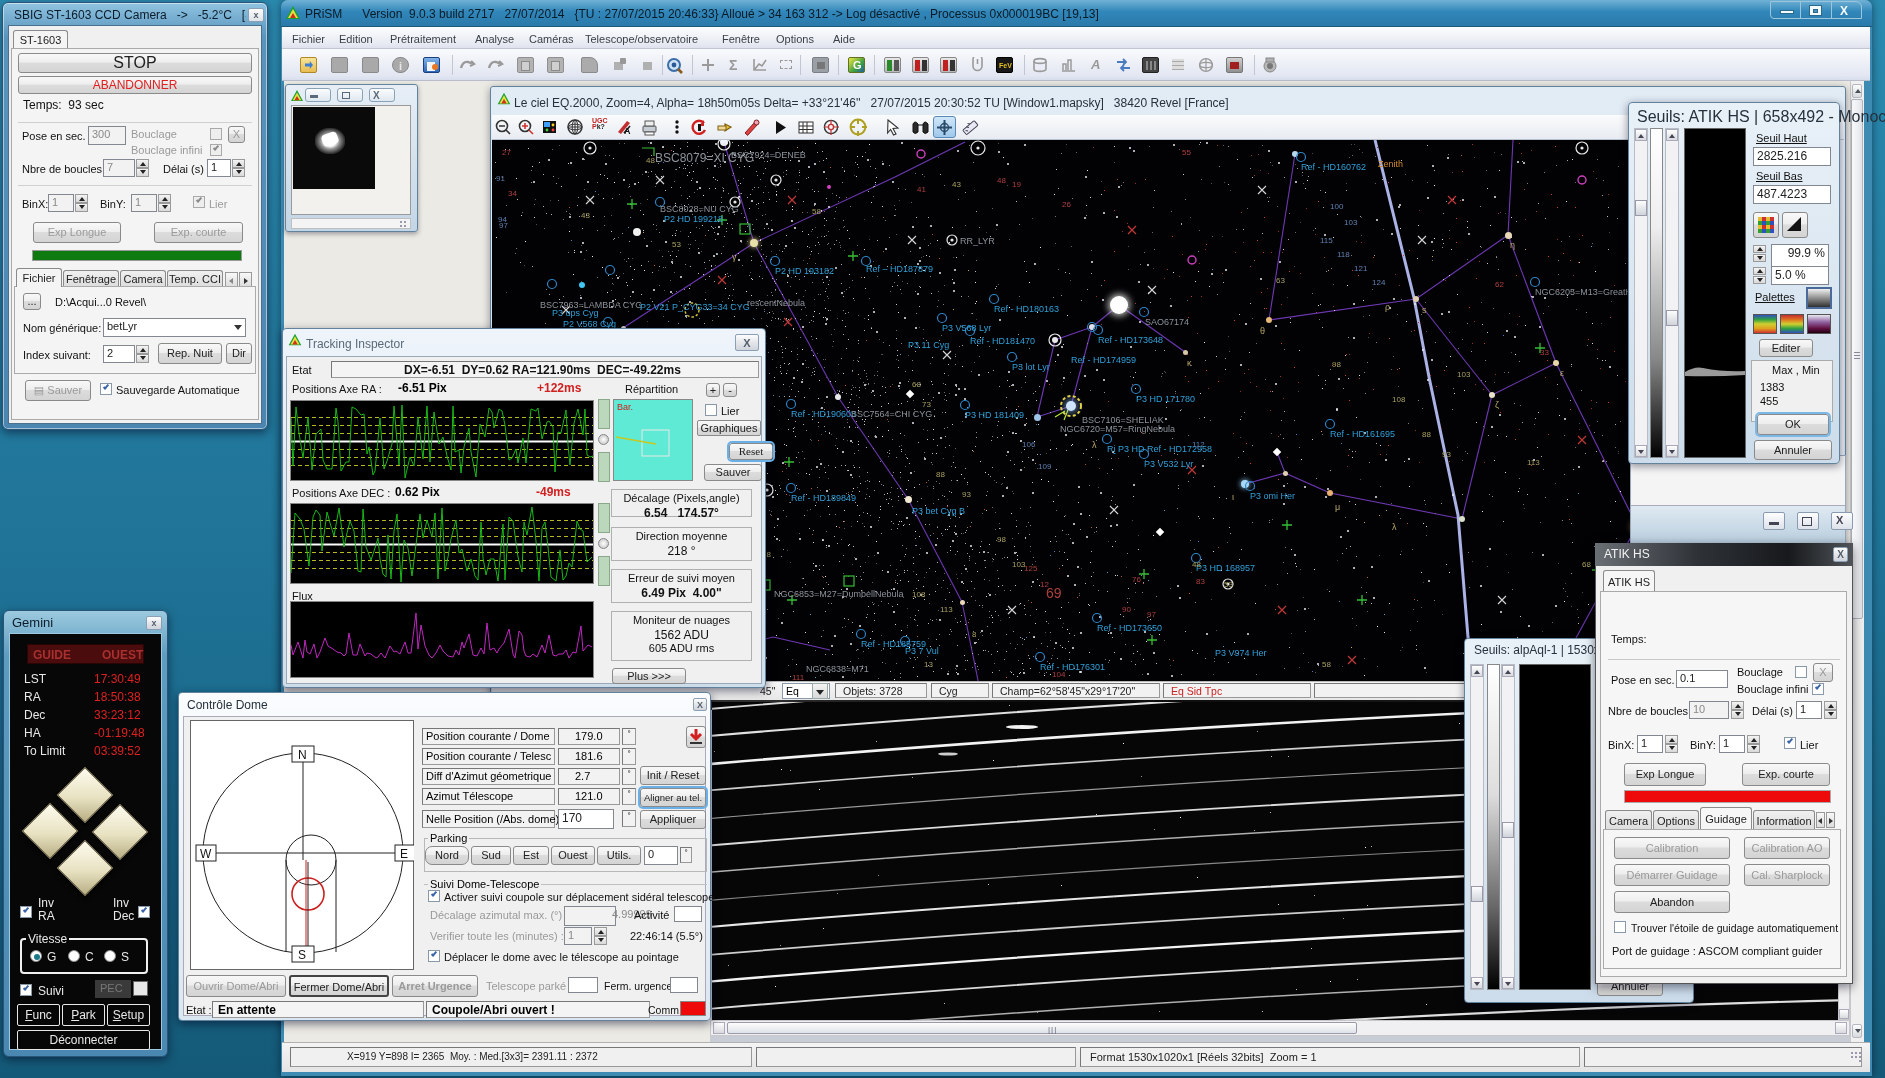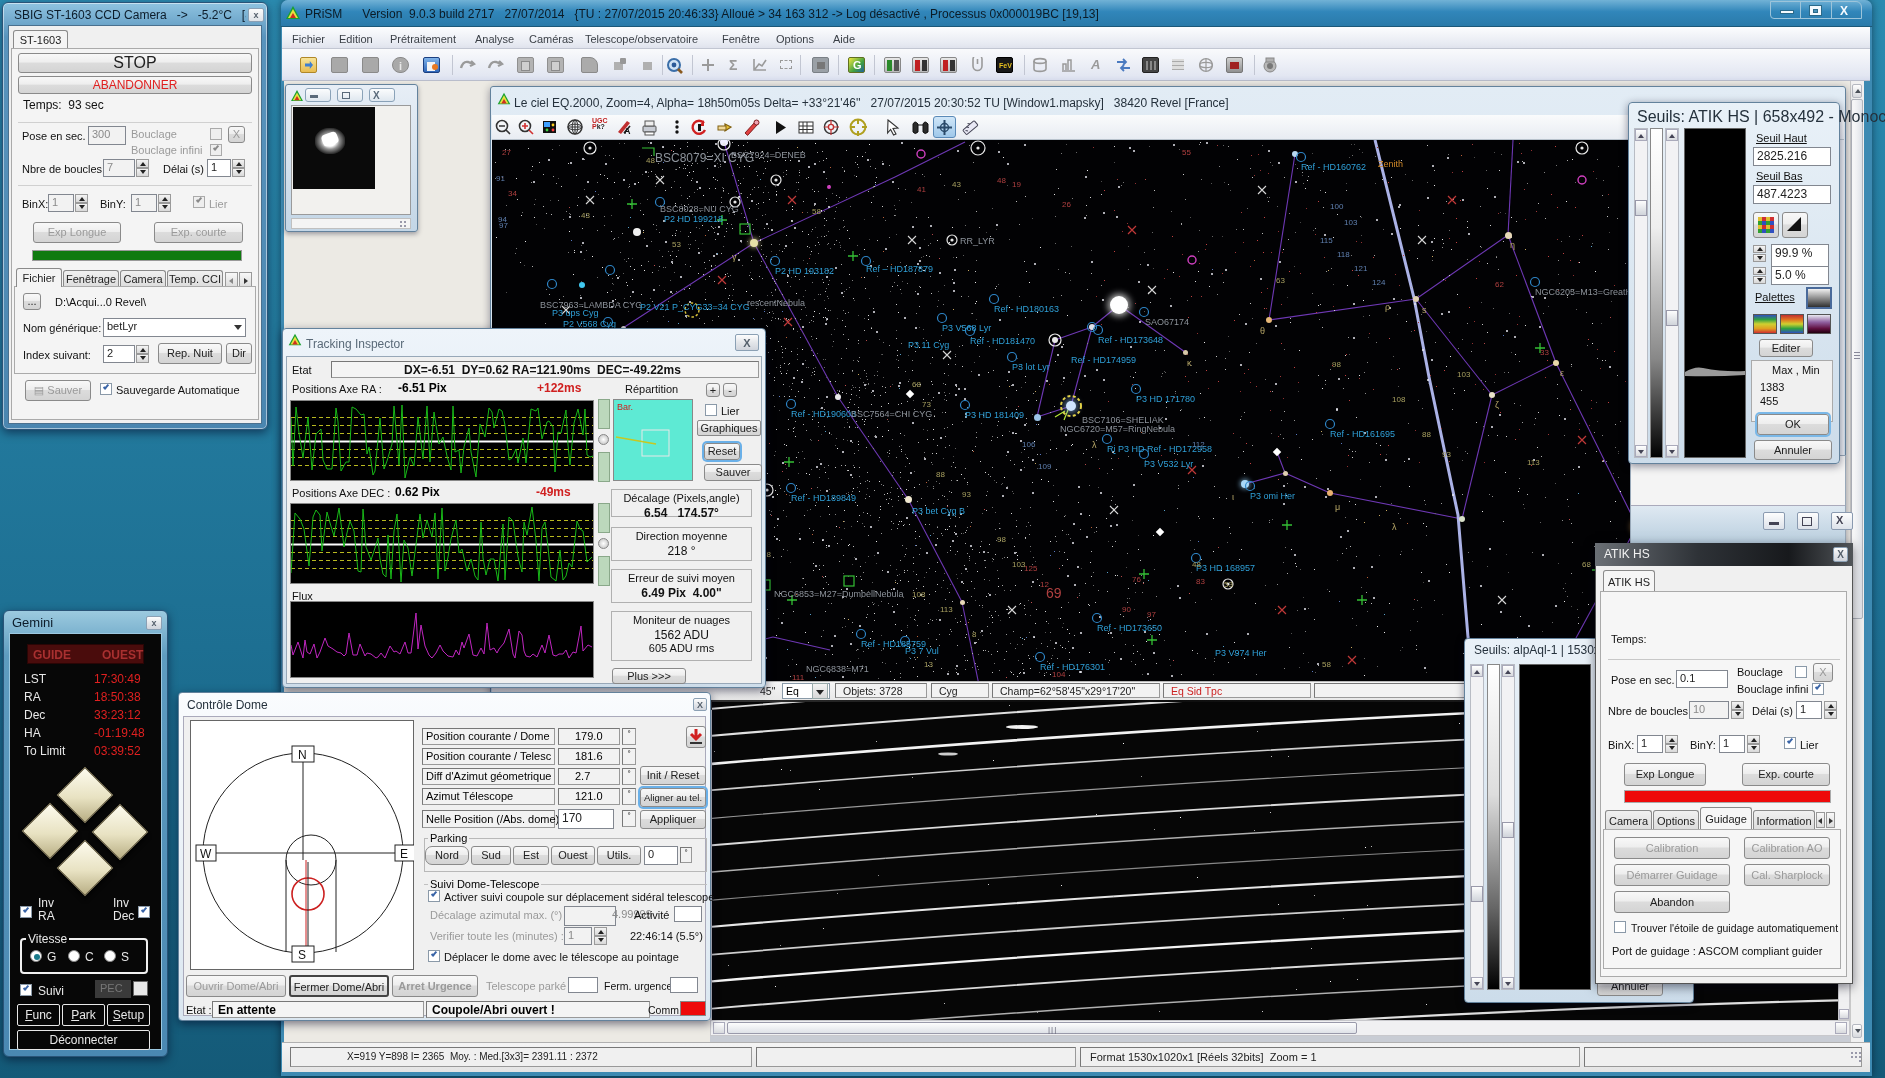--- a/index.html
+++ b/index.html
@@ -682,21 +682,21 @@
   </div>
 <div class="btn" style="left:1782px;top:212px;width:26px;height:26px;"><svg width="24" height="24">
       <path d="M4 18 L18 4 V18 Z" fill="#111"></path>
     </svg></div>
 <div class="spn" style="left:1753px;top:245px;height:8px;">
     <div class="ut" style="top:1px;"></div>
   </div>
 <div class="spn" style="left:1753px;top:254px;height:8px;">
     <div class="dt" style="bottom:1px;"></div>
   </div>
-<div class="tbx" style="left:1771px;top:244px;width:58px;height:34px;font-size:12px;">99.9 %</div>
+<div class="tbx" style="left:1771px;top:244px;width:58px;height:34px;font-size:12px;text-align:right;">99.9 %</div>
 <div class="spn" style="left:1753px;top:267px;height:8px;">
     <div class="ut" style="top:1px;"></div>
   </div>
 <div class="spn" style="left:1753px;top:276px;height:8px;">
     <div class="dt" style="bottom:1px;"></div>
   </div>
 <div class="tbx" style="left:1771px;top:266px;width:58px;height:19px;font-size:12px;">5.0 %</div>
 <div class="lbl" style="left:1755px;top:291px;text-decoration:underline;">Palettes</div>
 <div class="abs" style="left:1806px;top:287px;width:26px;height:22px;border:2px solid #4a6a9a;background:linear-gradient(180deg,#f0f0f0,#303030);"></div>
 <div class="abs" style="left:1753px;top:314px;width:24px;height:20px;border:1px solid #555;background:linear-gradient(180deg,#d03030,#e0a020,#d0d030,#30a040,#3050c0);transform:rotate(180deg);"></div>
@@ -848,21 +848,21 @@
 <div class="abs" style="left:613px;top:399px;width:80px;height:82px;background:#5eead4;border:1px solid #888;">
     <div class="abs" style="left:3px;top:2px;font-size:9px;color:#d02020;">Bar.</div>
     <svg class="abs" style="left:0;top:0;" width="80" height="82">
       <rect x="28" y="30" width="27" height="26" fill="none" stroke="#e8e8e8"></rect>
       <path d="M2 37 L42 44" stroke="#c8c820" stroke-width="1.4"></path>
     </svg>
   </div>
 <div class="ck" style="left:705px;top:404px;"></div>
 <div class="lbl" style="left:721px;top:405px;">Lier</div>
 <div class="btn" style="left:697px;top:420px;width:64px;height:16px;line-height:14px;border-radius:2px;">Graphiques</div>
-<div class="btn" style="left:704px;top:443px;width:36px;height:17px;line-height:15px;box-shadow:0 0 0 2px #6ab0e8;">Reset</div>
+<div class="btn" style="left:729px;top:443px;width:44px;height:17px;line-height:15px;box-shadow:0 0 0 2px #6ab0e8;font-family:Liberation Serif, serif;">Reset</div>
 <div class="btn" style="left:704px;top:464px;width:58px;height:17px;line-height:15px;">Sauver</div>
 <div class="lbl" style="left:292px;top:487px;">Positions Axe DEC :</div>
 <div class="abs" style="left:395px;top:485px;font-size:12px;font-weight:bold;">0.62 Pix</div>
 <div class="abs" style="left:536px;top:485px;font-size:12px;font-weight:bold;color:#d02020;">-49ms</div>
 <div class="lbl" style="left:292px;top:590px;">Flux</div>
 <div class="abs" style="left:611px;top:489px;width:141px;height:28px;border:1px solid #b0b0b0;background:#f0f0f0;"></div>
 <div class="abs" style="left:611px;top:492px;width:141px;text-align:center;font-size:11px;color:#111;">Décalage (Pixels,angle)</div>
 <div class="abs" style="left:611px;top:506px;width:141px;text-align:center;font-size:12px;font-weight:bold;color:#111;">6.54&nbsp;&nbsp; 174.57°</div>
 <div class="abs" style="left:611px;top:527px;width:141px;height:34px;border:1px solid #b0b0b0;background:#f0f0f0;"></div>
 <div class="abs" style="left:611px;top:530px;width:141px;text-align:center;font-size:11px;color:#111;">Direction moyenne</div>

